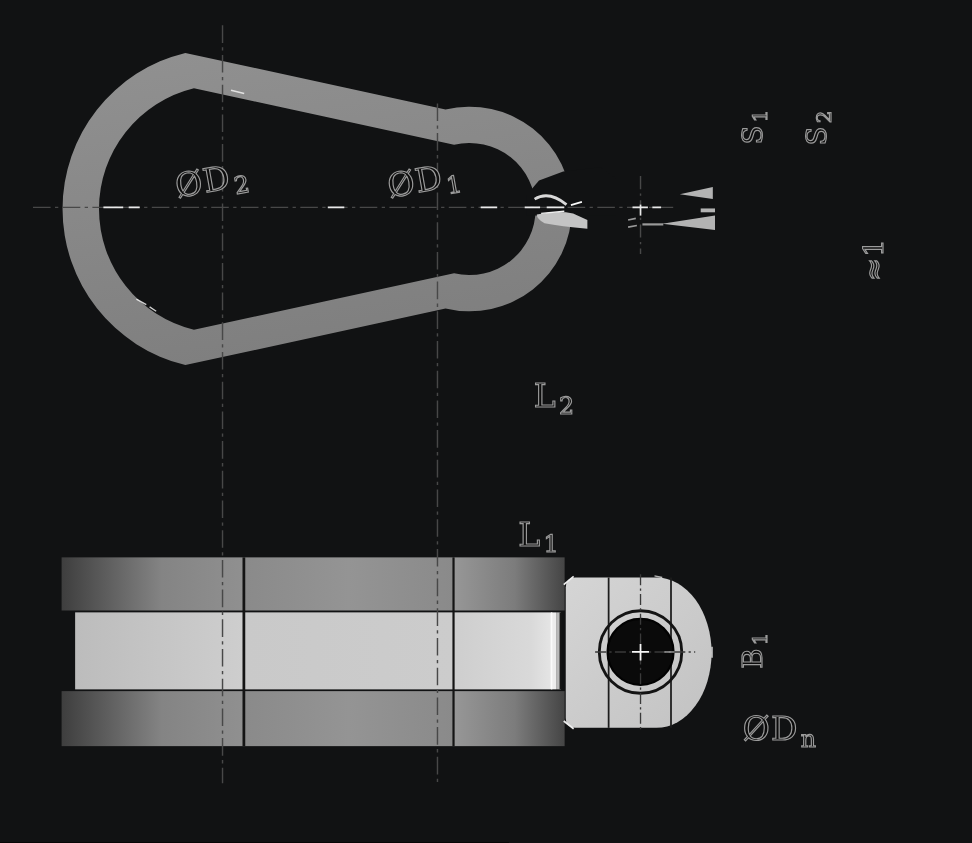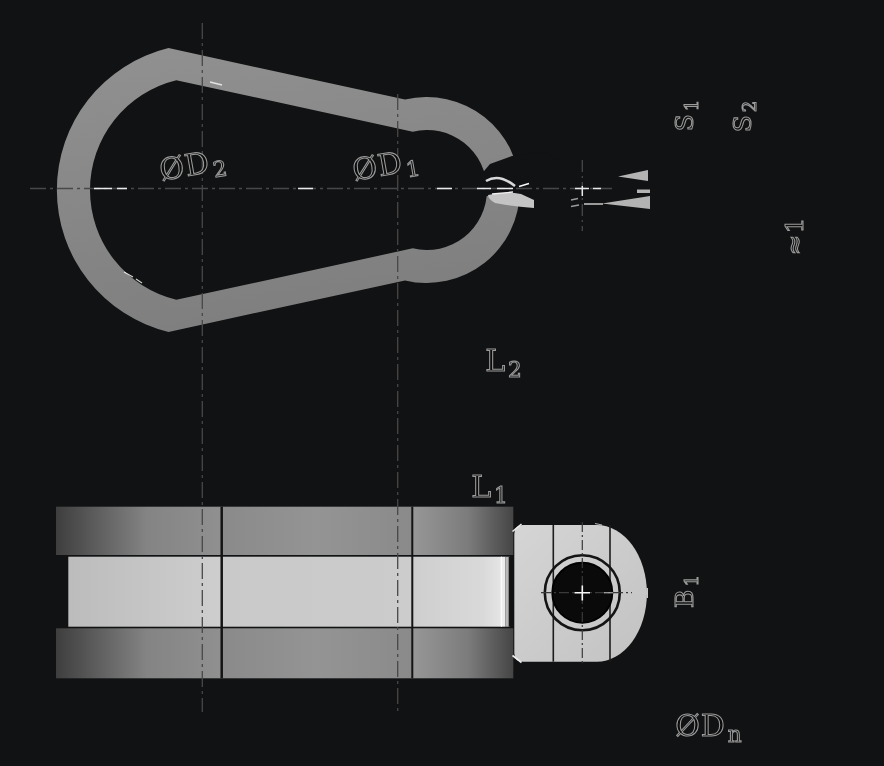--- a/index.html
+++ b/index.html
@@ -158,17 +158,17 @@
   </div>
 
   <div class="lbl fs30" style="left:490px;top:443px;margin-top:44px;">
     <span>L</span><span class="sub">1</span>
   </div>
 
   <div class="lbl fs25 rot90" style="left:684px;top:591px;">
     <span>B</span><span class="sub">1</span>
   </div>
 
-  <div class="lbl fs30" style="left:709px;top:726px;">
+  <div class="lbl fs30" style="left:709px;top:664px;">
     <span>ØD</span><span class="sub">n</span>
   </div>
 
 </div>
 
 </body></html>

